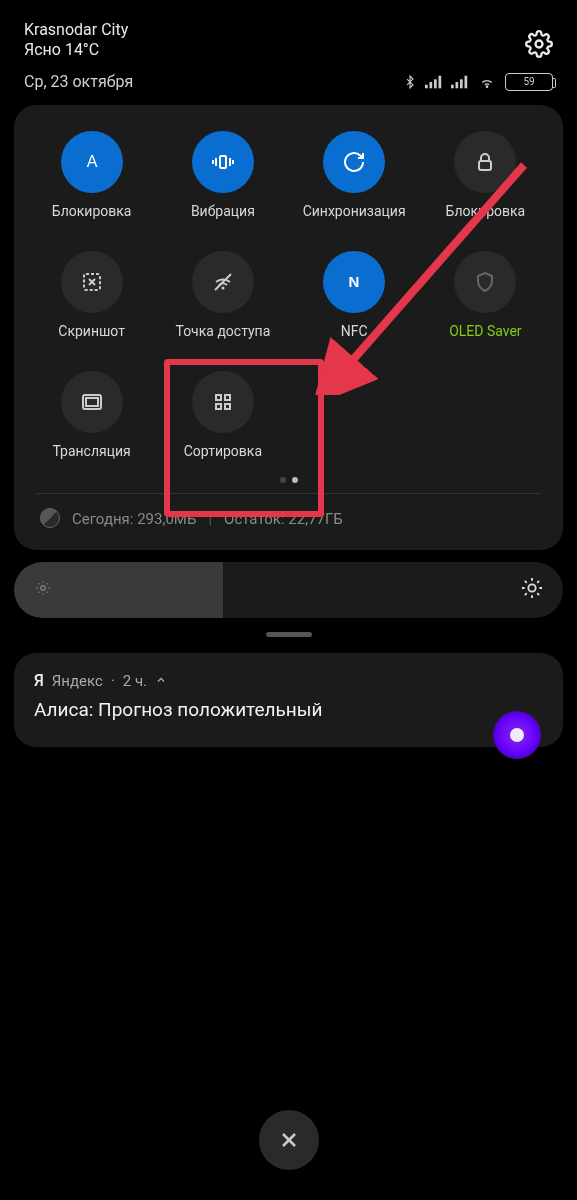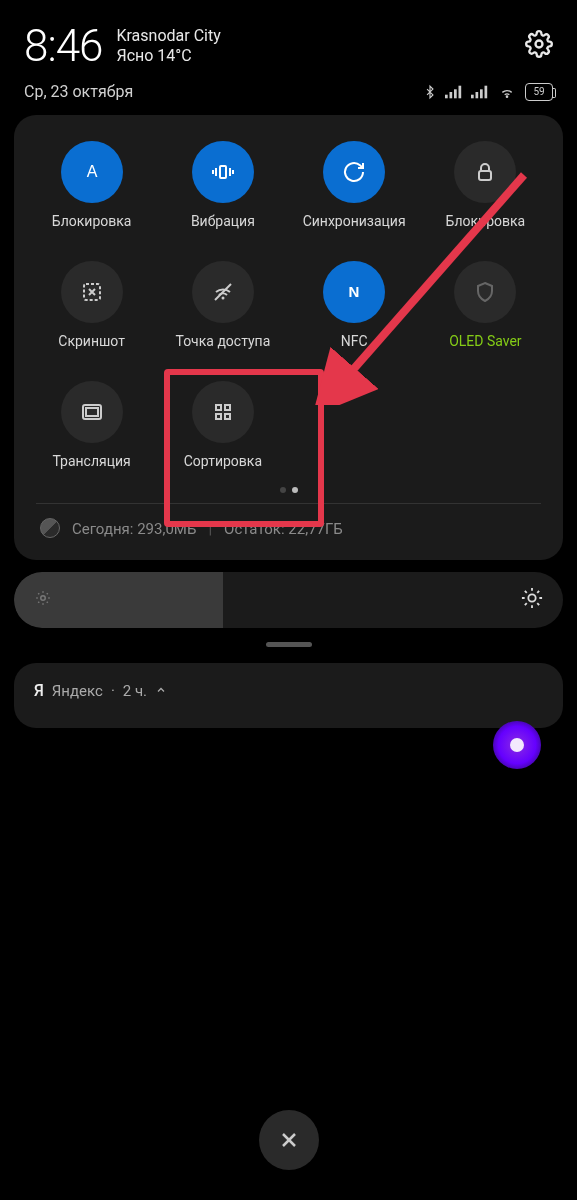--- a/index.html
+++ b/index.html
@@ -29,21 +29,21 @@
     justify-content: space-between;
     align-items: center;
     font-size: 16px;
     color: #d0d0d0;
   }
   .status-icons { display: flex; align-items: center; gap: 8px; }
   .status-icons svg { display: block; }
   .battery {
     display: flex; align-items: center; gap: 0;
     border: 1.5px solid #ccc; border-radius: 4px;
-    width: 28px; height: 18px; position: relative;
+    width: 48px; height: 18px; position: relative;
     font-size: 10px; justify-content: center; color:#ccc;
   }
   .battery::after {
     content:""; position:absolute; right:-4px; top:4px;
     width:3px; height:8px; border:1.5px solid #ccc; border-left:none;
     border-radius: 0 2px 2px 0;
   }
 
   .panel {
     margin: 4px 14px 12px 14px;
@@ -155,21 +155,20 @@
     background:#2a2a2a;
     display:flex; align-items:center; justify-content:center;
     cursor:pointer;
   }
 </style>
 </head>
 <body>
 
 <div class="header">
   <div class="header-left">
-    <div class="clock">8:46</div>
     <div class="weather-block">
       <div>Krasnodar City</div>
       <div>Ясно 14°C</div>
     </div>
   </div>
   <div class="settings-gear">
     <svg width="28" height="28" viewBox="0 0 24 24" fill="none" stroke="currentColor" stroke-width="2">
       <circle cx="12" cy="12" r="3"></circle>
       <path d="M19.4 15a1.7 1.7 0 0 0 .34 1.87l.06.06a2 2 0 1 1-2.83 2.83l-.06-.06a1.7 1.7 0 0 0-1.87-.34 1.7 1.7 0 0 0-1 1.56V21a2 2 0 1 1-4 0v-.09a1.7 1.7 0 0 0-1-1.56 1.7 1.7 0 0 0-1.87.34l-.06.06a2 2 0 1 1-2.83-2.83l.06-.06a1.7 1.7 0 0 0 .34-1.87 1.7 1.7 0 0 0-1.56-1H3a2 2 0 1 1 0-4h.09a1.7 1.7 0 0 0 1.56-1 1.7 1.7 0 0 0-.34-1.87l-.06-.06a2 2 0 1 1 2.83-2.83l.06.06a1.7 1.7 0 0 0 1.87.34H9a1.7 1.7 0 0 0 1-1.56V3a2 2 0 1 1 4 0v.09a1.7 1.7 0 0 0 1 1.56 1.7 1.7 0 0 0 1.87-.34l.06-.06a2 2 0 1 1 2.83 2.83l-.06.06a1.7 1.7 0 0 0-.34 1.87V9a1.7 1.7 0 0 0 1.56 1H21a2 2 0 1 1 0 4h-.09a1.7 1.7 0 0 0-1.56 1z"></path>
     </svg>
@@ -363,20 +362,21 @@
     <span class="ya">Я</span>
     <span>Яндекс</span>
     <span>·</span>
     <span>2 ч.</span>
     <span>
       <svg width="12" height="12" viewBox="0 0 24 24" fill="none" stroke="#aaa" stroke-width="2.5">
           <polyline points="6 15 12 9 18 15"></polyline>
         </svg>
     </span>
   </div>
+  <div class="notif-title">Алиса: Прогноз положительный</div>
   <div class="notif-icon"></div>
 </div>
 
 <div class="close-btn">
   <svg width="24" height="24" viewBox="0 0 24 24" fill="none" stroke="#ccc" stroke-width="2.5">
       <line x1="6" y1="6" x2="18" y2="18"></line>
       <line x1="6" y1="18" x2="18" y2="6"></line>
     </svg>
 </div>
 

